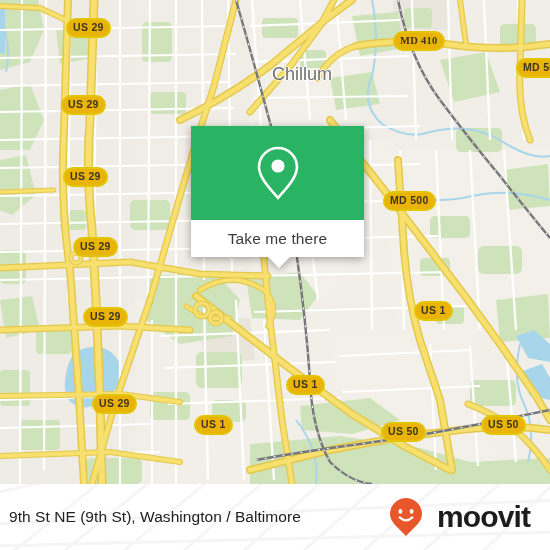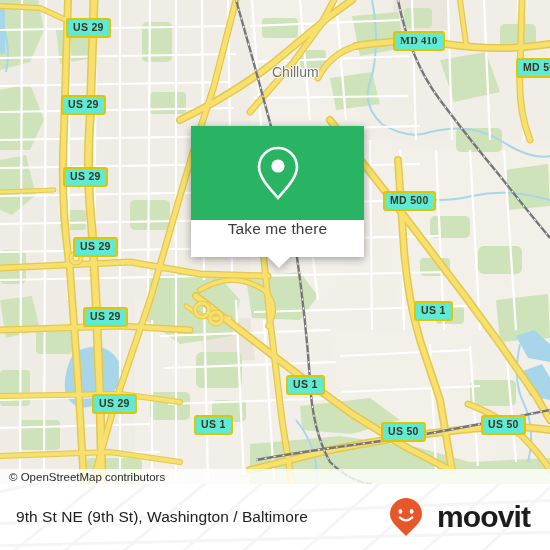--- a/index.html
+++ b/index.html
@@ -35,40 +35,40 @@
   #map-svg {
     position: absolute;
     left: 0;
     top: 0;
     display: block;
   }
 
   
   .shield {
     position: absolute;
-    background: #5eead4;
+    background: #eab308;
     border: 2px solid #e2c400;
-    border-radius: 3px;
+    border-radius: 10px;
     color: #3d3520;
     font-family: "Liberation Sans", sans-serif;
     font-weight: bold;
     font-size: 10.5px;
     line-height: 13px;
     letter-spacing: 0.3px;
     padding: 1px 5px 2px 5px;
     white-space: nowrap;
     box-sizing: border-box;
   }
 
   
   .place-label {
     position: absolute;
     color: #6f6f6f;
     font-family: "Liberation Sans", sans-serif;
-    font-size: 14px;
+    font-size: 18px;
     font-weight: normal;
     white-space: nowrap;
     text-shadow:
       1.2px 0 0 rgba(255,255,255,.85), -1.2px 0 0 rgba(255,255,255,.85),
       0 1.2px 0 rgba(255,255,255,.85), 0 -1.2px 0 rgba(255,255,255,.85);
   }
 
   
   #popup {
     position: absolute;
@@ -81,21 +81,21 @@
     background: #28b463;
     height: 94px;
     display: flex;
     align-items: center;
     justify-content: center;
   }
   #popup-white {
     background: #ffffff;
     height: 37px;
     display: flex;
-    align-items: flex-start;
+    align-items: center;
     justify-content: center;
   }
   #popup-label {
     color: #3b3b3b;
     font-size: 15.5px;
     font-family: "Liberation Sans", sans-serif;
     letter-spacing: .1px;
   }
   #popup-tail {
     width: 0;
@@ -143,21 +143,21 @@
     opacity: .5;
   }
   #footer-inner {
     position: relative;
     width: 550px;
     height: 66px;
     display: flex;
     align-items: center;
     justify-content: space-between;
     box-sizing: border-box;
-    padding: 0 20px 0 16px;
+    padding: 0 20px 0 9px;
   }
   #footer-title {
     font-family: "Liberation Sans", sans-serif;
     font-size: 15.5px;
     color: #212121;
     white-space: nowrap;
     letter-spacing: .05px;
   }
   #brand {
     display: flex;
@@ -441,23 +441,20 @@
           <path d="M24 3 C13.5 3 5 11.5 5 22 C5 33 17 44.5 24 53 C31 44.5 43 33 43 22 C43 11.5 34.5 3 24 3 Z" fill="none" stroke="#ffffff" stroke-width="2.6"></path>
           <circle cx="24" cy="21" r="6.6" fill="#ffffff"></circle>
         </svg>
       </div>
       <div id="popup-white">
         <span id="popup-label">Take me there</span>
       </div>
       <div id="popup-tail"></div>
     </div>
 
-    <div id="attribution">
-      <span id="attribution-text">© OpenStreetMap contributors</span>
-    </div>
   </div>
 
   <div id="footer">
     <svg id="footer-watermark" width="550" height="66" viewBox="0 0 550 66" xmlns="http://www.w3.org/2000/svg">
       <g stroke="#ececec" stroke-width="3" fill="none">
         <path d="M-10 10 L80 -10"></path>
           <path d="M10 70 L110 -10"></path>
         <path d="M60 70 L160 -10"></path>
           <path d="M120 70 L214 -8"></path>
         <path d="M180 70 L268 -6"></path>

